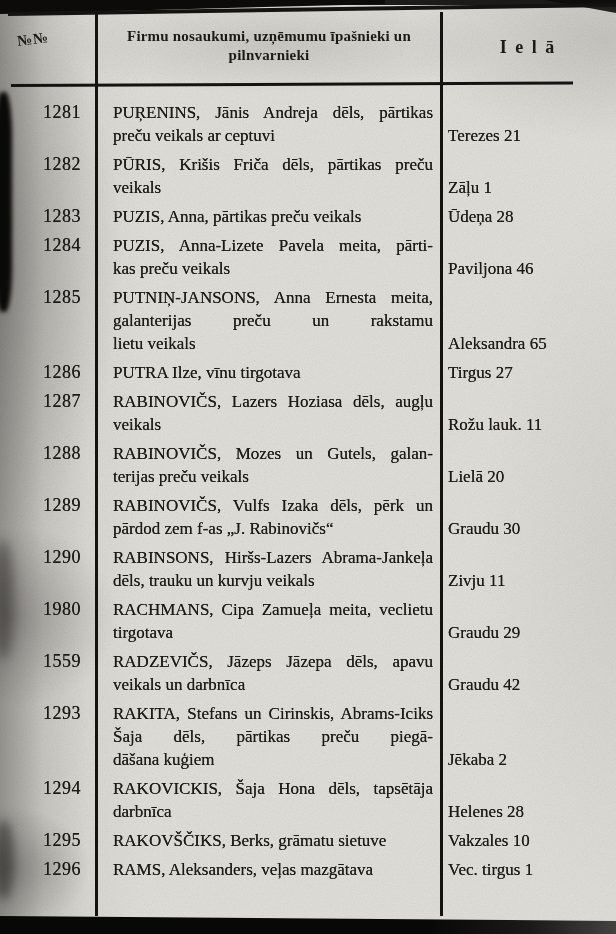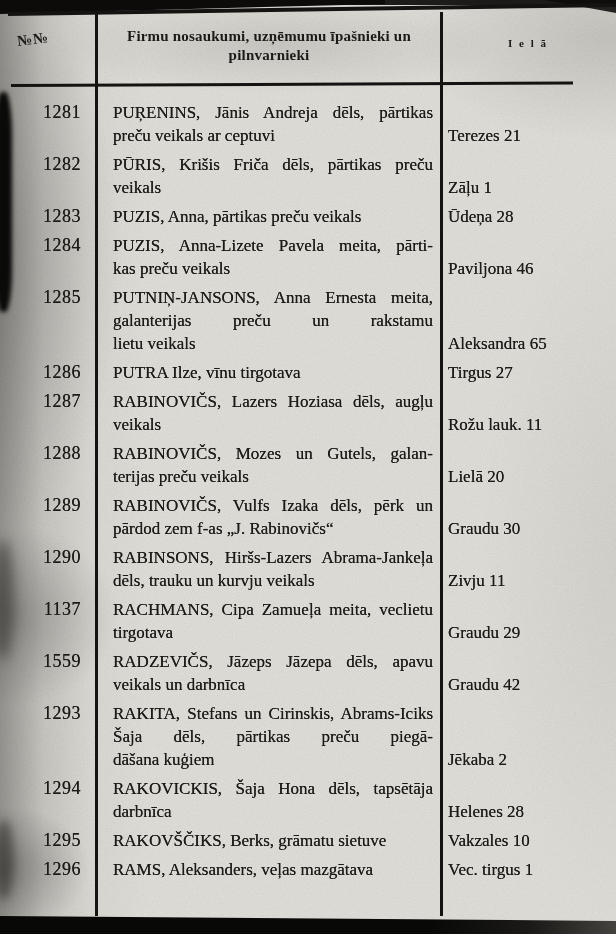--- a/index.html
+++ b/index.html
@@ -40,21 +40,21 @@
   .rule{position:absolute;background:#151311;}
   .rule-top{left:8px;top:12px;width:612px;height:4px;transform:rotate(-0.85deg);transform-origin:left center;}
   .rule-header-sep{left:11px;top:84px;width:562px;height:3px;transform:rotate(-0.25deg);transform-origin:left center;}
   .rule-v1{left:95px;top:13px;width:3px;height:903px;}
   .rule-v2{left:440px;top:12px;width:3px;height:904px;}
   
   .hdr-no{position:absolute;left:17px;top:31px;font-weight:bold;font-size:15px;transform:rotate(-7deg);letter-spacing:1px;}
   .hdr-firm{position:absolute;left:100px;top:27px;width:338px;text-align:center;
     font-weight:bold;font-size:15px;line-height:19px;letter-spacing:.2px;}
   .hdr-street{position:absolute;left:443px;top:37px;width:170px;text-align:center;
-    font-weight:bold;font-size:11px;letter-spacing:2px;}
+    font-weight:bold;font-size:18px;letter-spacing:2px;}
   
   .rows{position:absolute;left:0;top:101px;width:616px;}
   .dir-row{display:flex;align-items:center;margin-bottom:6px;
     font-size:17px;line-height:23px;text-shadow:0 0 .5px rgba(25,23,20,.85);}
   .num{width:96px;text-align:right;padding-right:15px;box-sizing:border-box;
     font-size:18px;letter-spacing:.5px;align-self:flex-start;}
   .firm{width:320px;margin-left:17px;}
   .firm-line{text-align:justify;text-align-last:justify;}
   .firm-line:not(:first-child){}
   .firm-line:last-child{text-align:left;text-align-last:left;}
@@ -171,21 +171,21 @@
   <div class="dir-row">
     <div class="num">1290</div>
     <div class="firm">
           <div class="firm-line">RABINSONS, Hiršs-Lazers Abrama-Jankeļa</div>
           <div class="firm-line">dēls, trauku un kurvju veikals</div>
         </div>
     <div class="street">Zivju 11</div>
   </div>
 
   <div class="dir-row">
-    <div class="num">1137</div>
+    <div class="num">1980</div>
     <div class="firm">
           <div class="firm-line">RACHMANS, Cipa Zamueļa meita, veclietu</div>
           <div class="firm-line">tirgotava</div>
         </div>
     <div class="street">Graudu 29</div>
   </div>
 
   <div class="dir-row">
     <div class="num">1559</div>
     <div class="firm">

